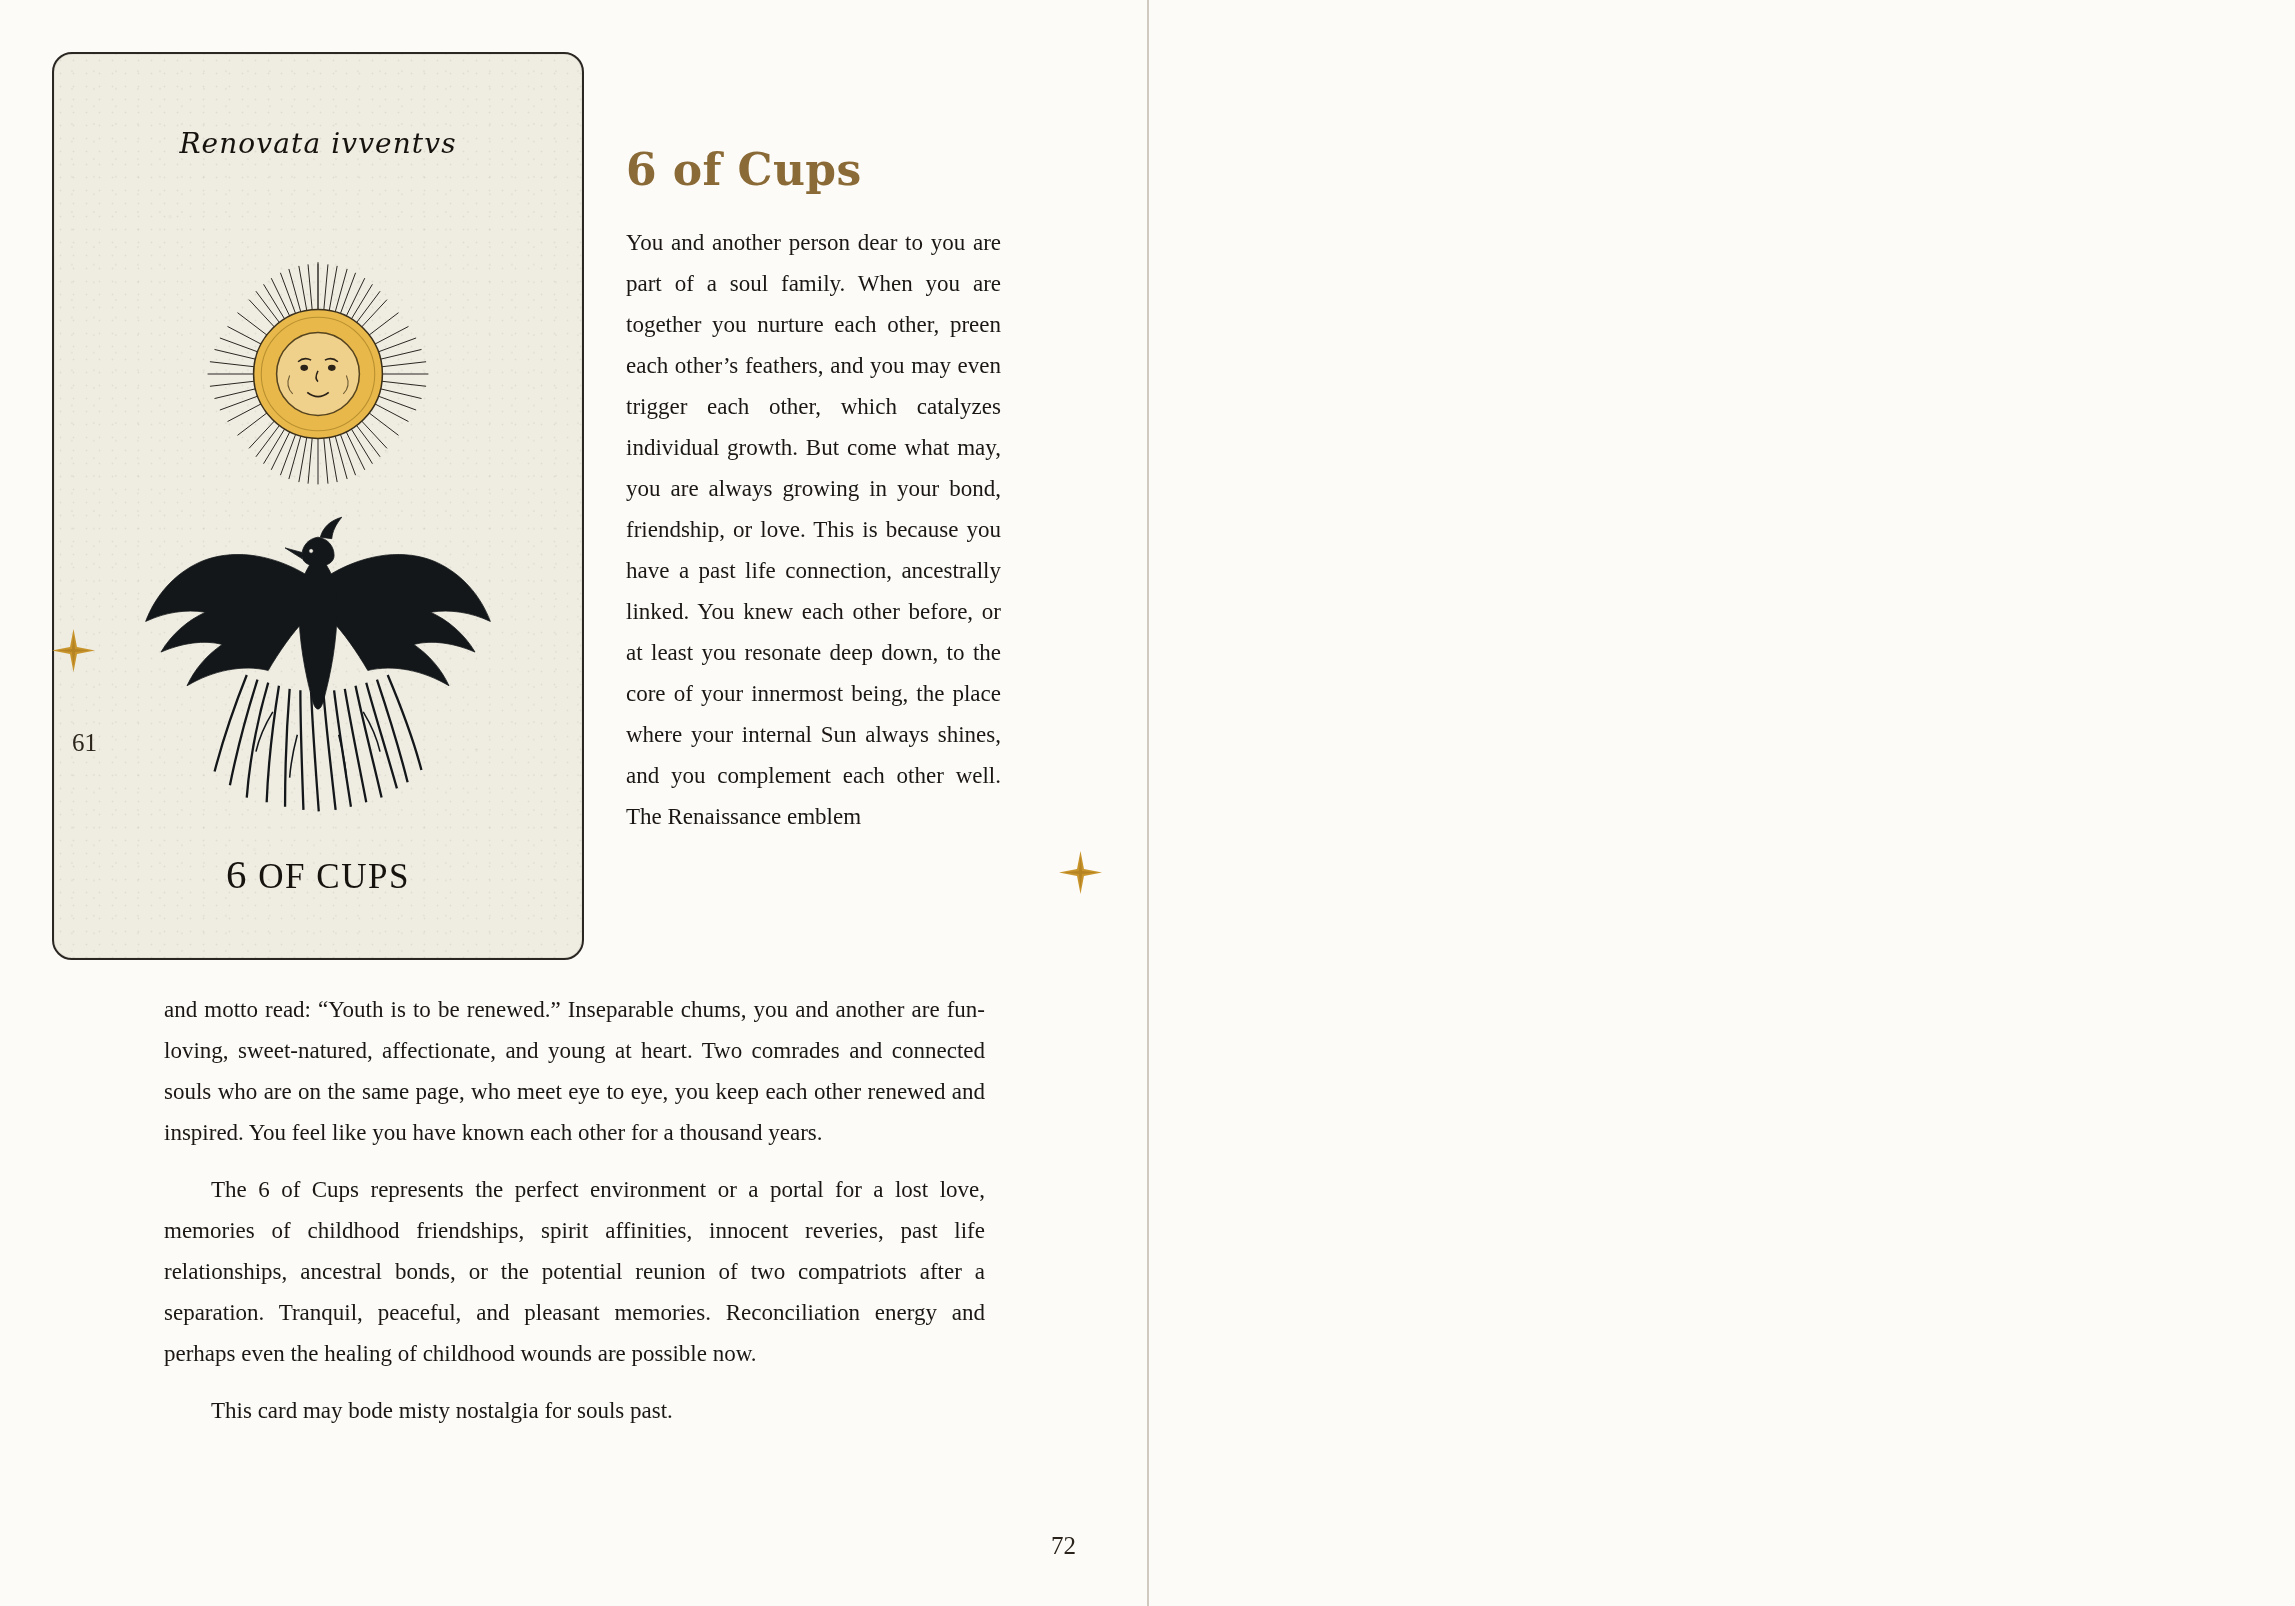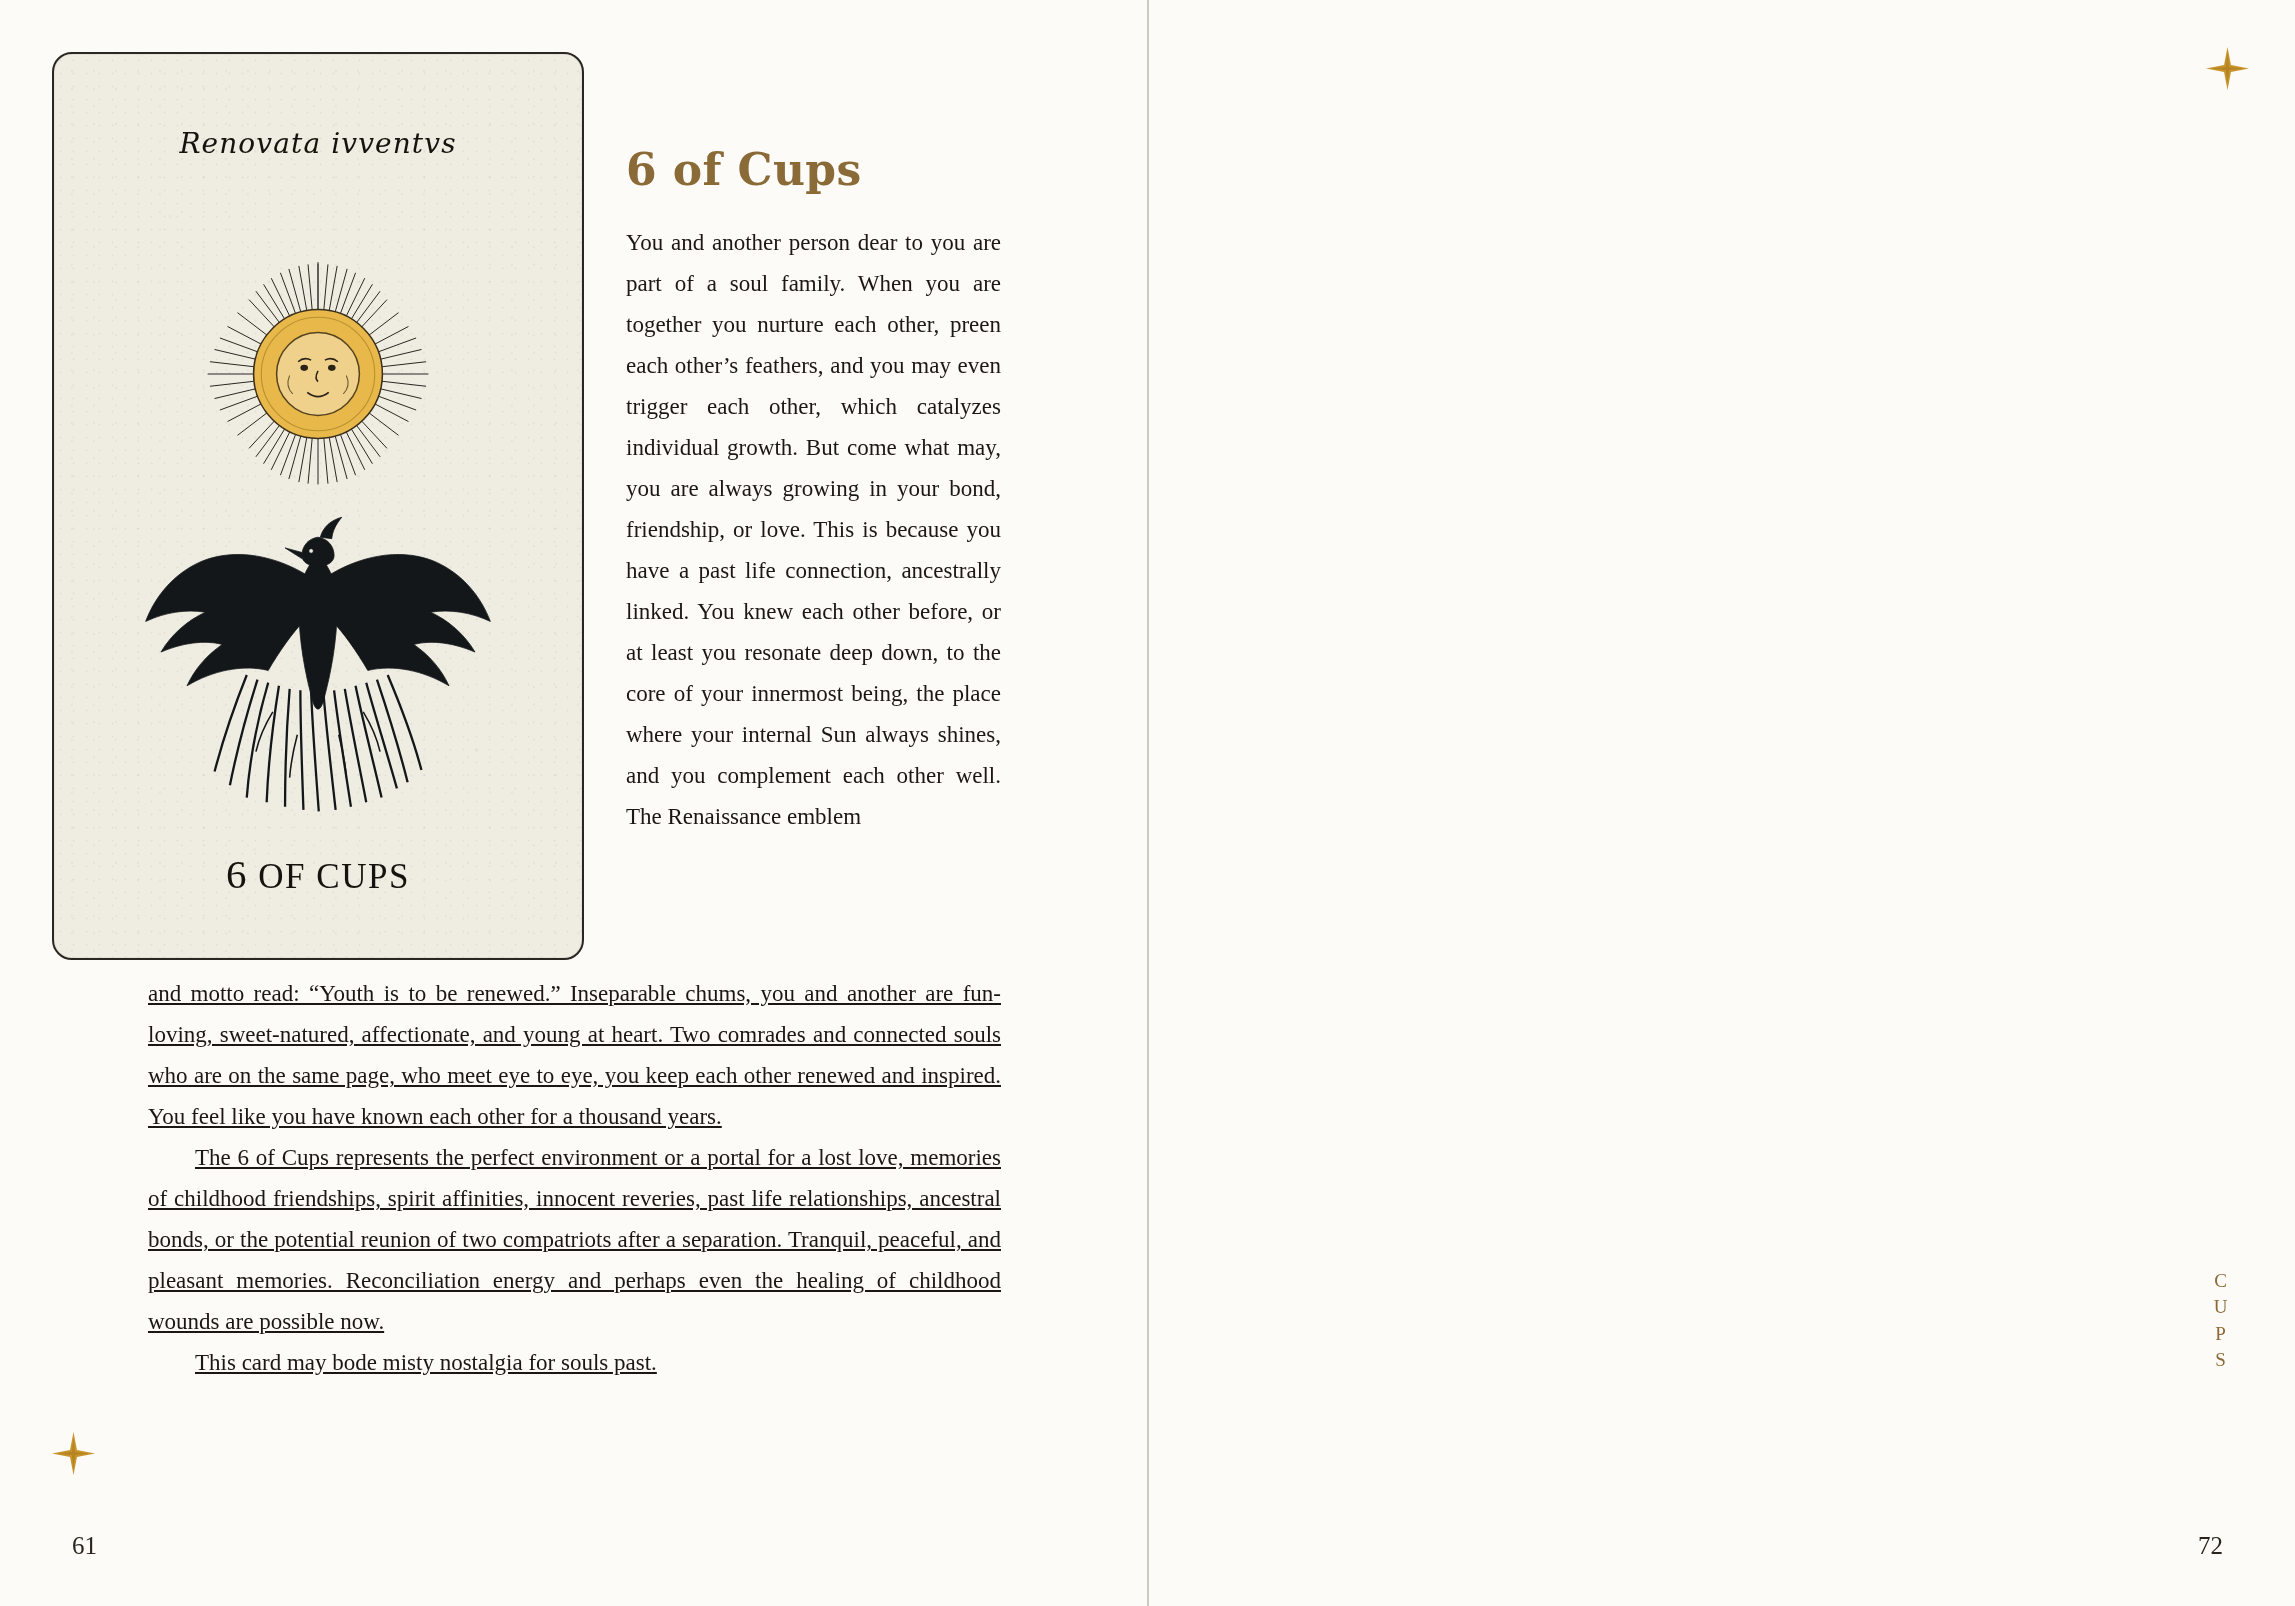--- a/index.html
+++ b/index.html
@@ -12,20 +12,21 @@
     height: 1607px;
     font-family: "Liberation Serif", serif;
     color: #1a1714;
     overflow: hidden;
   }
   .spread {
     position: relative;
     width: 2295px;
     height: 1607px;
     display: flex;
+    flex-direction: column;
   }
   .page {
     position: relative;
     box-sizing: border-box;
   }
   .page-left {
     width: 1148px;
     height: 1607px;
     padding: 0;
   }
@@ -154,21 +155,21 @@
   .full-width {
     position: absolute;
     left: 148px;
     top: 973px;
     width: 853px;
     font-size: 23px;
     line-height: 41px;
     text-align: justify;
     hyphens: auto;
   }
-  .full-width p { margin: 0; text-decoration: underline; }
+  .full-width p { margin: 16px; }
   .full-width p.indent { text-indent: 47px; }
 
   
   .folio {
     position: absolute;
     bottom: 47px;
     font-size: 25px;
     color: #2a241c;
     font-family: "Liberation Serif", serif;
   }

